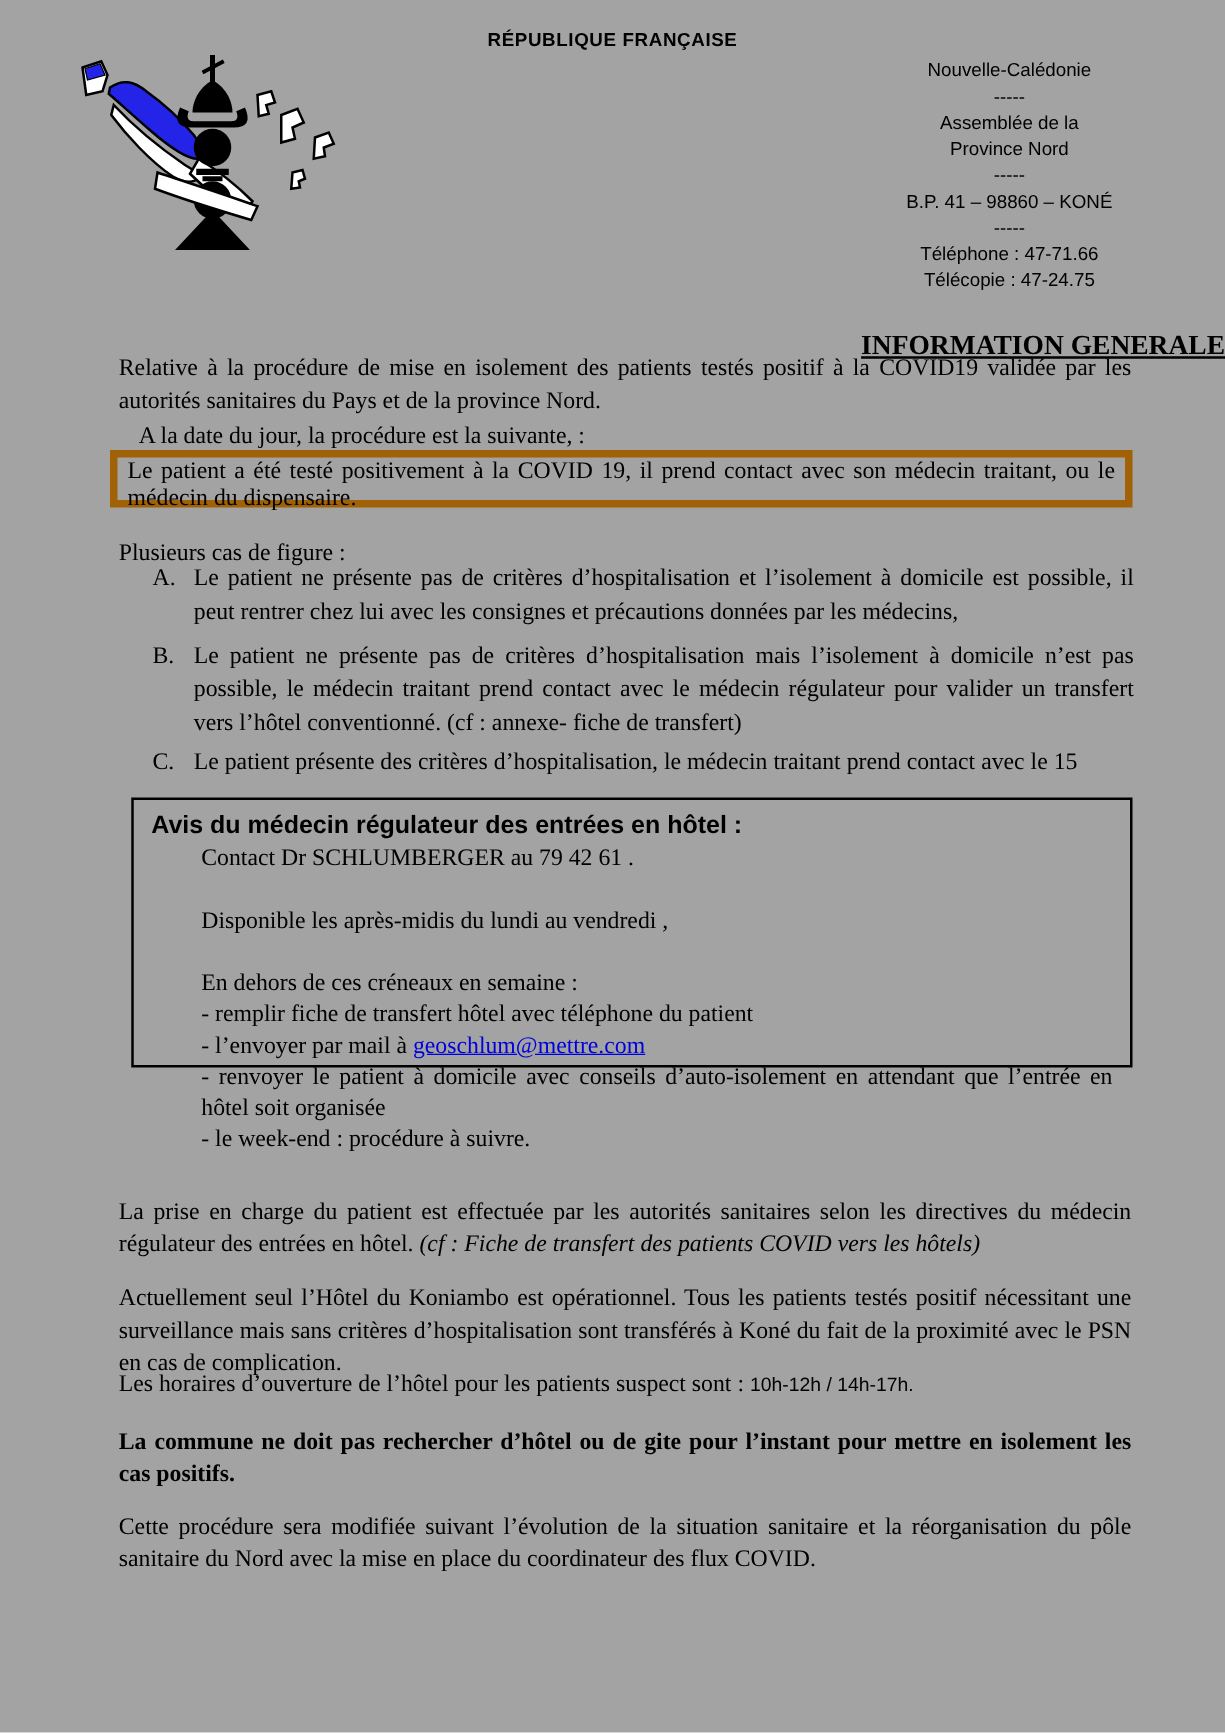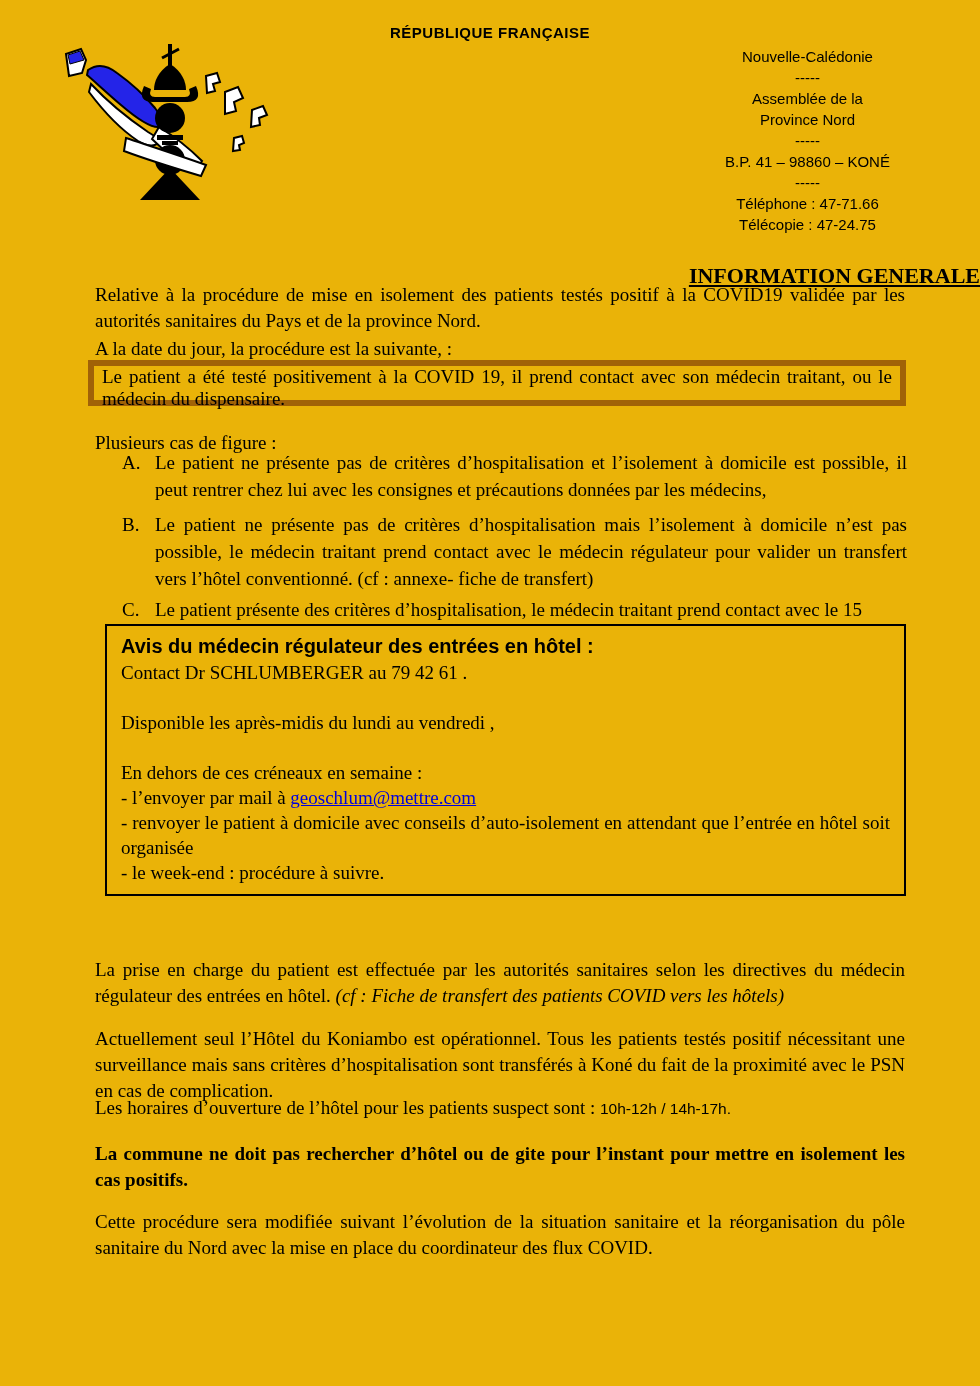--- a/index.html
+++ b/index.html
@@ -1,19 +1,19 @@
 <!DOCTYPE html>
 <html><head>
 <meta charset="utf-8">
 <style>
   html,body{margin:0;padding:0;background:#ffffff;}
   .page{
     position:relative;
     width:980px;height:1386px;
-    background:#eab308;
+    background:#a3a3a3;
     font-family:"Liberation Serif", serif;
     color:#000;
     overflow:hidden;
   }
   
   .republic{
     position:absolute;top:24px;left:0;width:100%;
     text-align:center;
     font-family:"Liberation Sans", sans-serif;
     font-weight:bold;font-size:15px;letter-spacing:.5px;
@@ -29,49 +29,49 @@
   .doc-title{
     position:absolute;top:263px;left:0;width:100%;
     text-align:right;font-weight:bold;font-size:22px;font-family:Liberation Serif, serif;
   }
   .doc-title span{text-decoration:underline;}
   .para{
     position:absolute;left:95px;width:810px;
     font-size:19px;line-height:26px;text-align:justify;
   }
   .p-intro1{top:282px;}
-  .p-intro2{top:336px;text-align:left;}
+  .p-intro2{top:336px;text-align:left;margin-left:16px;}
   .highlight-box{
     position:absolute;left:88px;top:360px;width:818px;height:46px;
     box-sizing:border-box;border:6px solid #a16207;
     padding:0 8px;
     font-size:19px;line-height:21.5px;text-align:justify;
   }
   .p-cases-intro{top:430px;text-align:left;}
   .case-item{
     position:absolute;left:95px;width:812px;
     padding-left:60px;box-sizing:border-box;
     font-size:19px;line-height:27px;text-align:justify;
   }
   .case-item .case-label{position:absolute;left:27px;top:0;}
   .case-a{top:449px;}
   .case-b{top:511px;}
   .case-c{top:596px;}
   
   .advice-box{
-    position:absolute;left:105px;top:624px;width:801px;height:272px;
+    position:absolute;left:105px;top:638px;width:801px;height:216px;
     box-sizing:border-box;border:2px solid #000;
     padding:7px 14px;
     font-size:19px;line-height:25px;
   }
   .advice-heading{
     font-family:"Liberation Sans", sans-serif;
     font-weight:bold;font-size:20px;line-height:27px;
   }
-  .advice-line{min-height:25px;}
+  .advice-line{min-height:25px;margin-left:40px;}
   .blank-line{height:25px;}
   .email-link{color:#0000dd;text-decoration:underline;cursor:pointer;}
   
   .p-care{top:957px;}
   .italic{font-style:italic;}
   .p-hotel{top:1026px;}
   .p-hours{top:1095px;text-align:left;}
   .hours-value{font-family:"Liberation Sans", sans-serif;font-size:15.5px;}
   .p-notice{top:1141px;font-weight:bold;}
   .p-closing{top:1209px;}
@@ -149,20 +149,21 @@
     <span>Le patient présente des critères d’hospitalisation, le médecin traitant prend contact avec le 15</span>
   </div>
 
   <div class="advice-box">
     <div class="advice-heading">Avis du médecin régulateur des entrées en hôtel :</div>
     <div class="advice-line">Contact Dr SCHLUMBERGER au 79 42 61 .</div>
     <div class="blank-line"></div>
     <div class="advice-line">Disponible les après-midis du lundi au vendredi ,</div>
     <div class="blank-line"></div>
     <div class="advice-line">En dehors de ces créneaux en semaine :</div>
+    <div class="advice-line">- remplir fiche de transfert hôtel avec téléphone du patient</div>
     <div class="advice-line">
       <span>- l’envoyer par mail à </span><a class="email-link">geoschlum@mettre.com</a>
     </div>
     <div class="advice-line" style="text-align:justify;">- renvoyer le patient à domicile avec conseils d’auto-isolement en attendant que l’entrée en hôtel soit organisée</div>
     <div class="advice-line">- le week-end : procédure à suivre.</div>
   </div>
 
   <div class="para p-care">
     <span>La prise en charge du patient est effectuée par les autorités sanitaires selon les directives du médecin régulateur des entrées en hôtel. </span><span class="italic">(cf : Fiche de transfert des patients COVID vers les hôtels)</span>
   </div>

